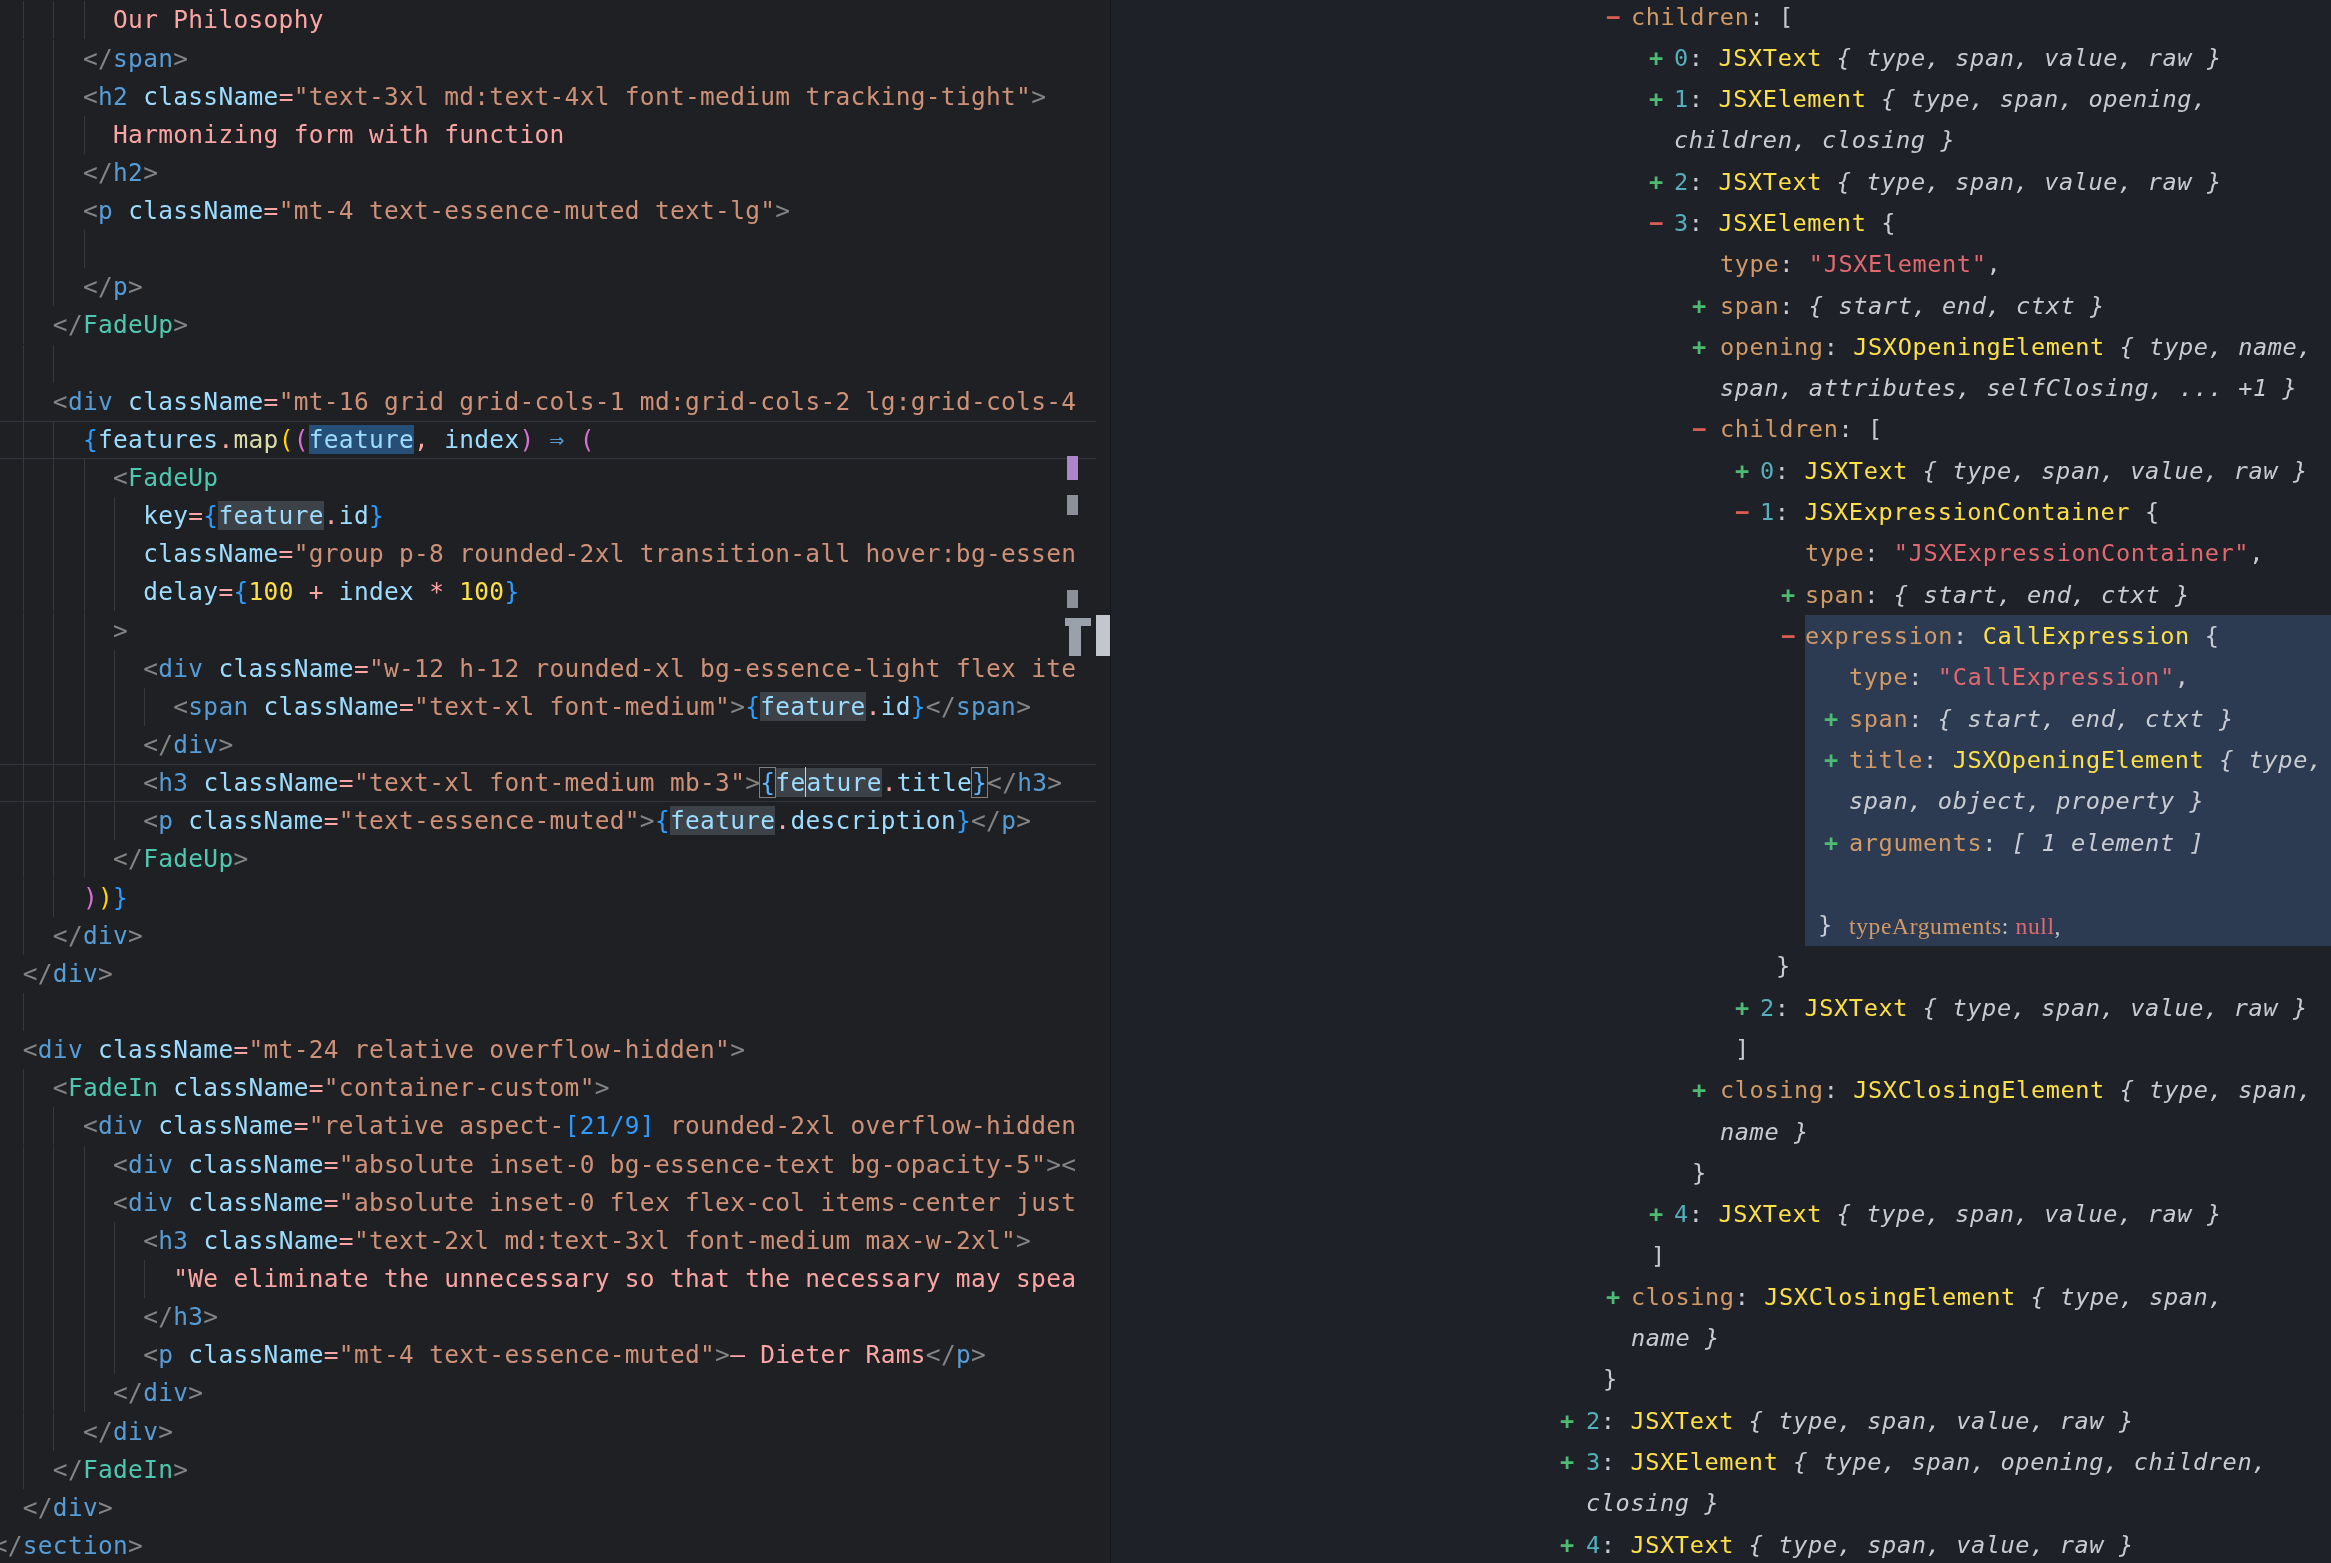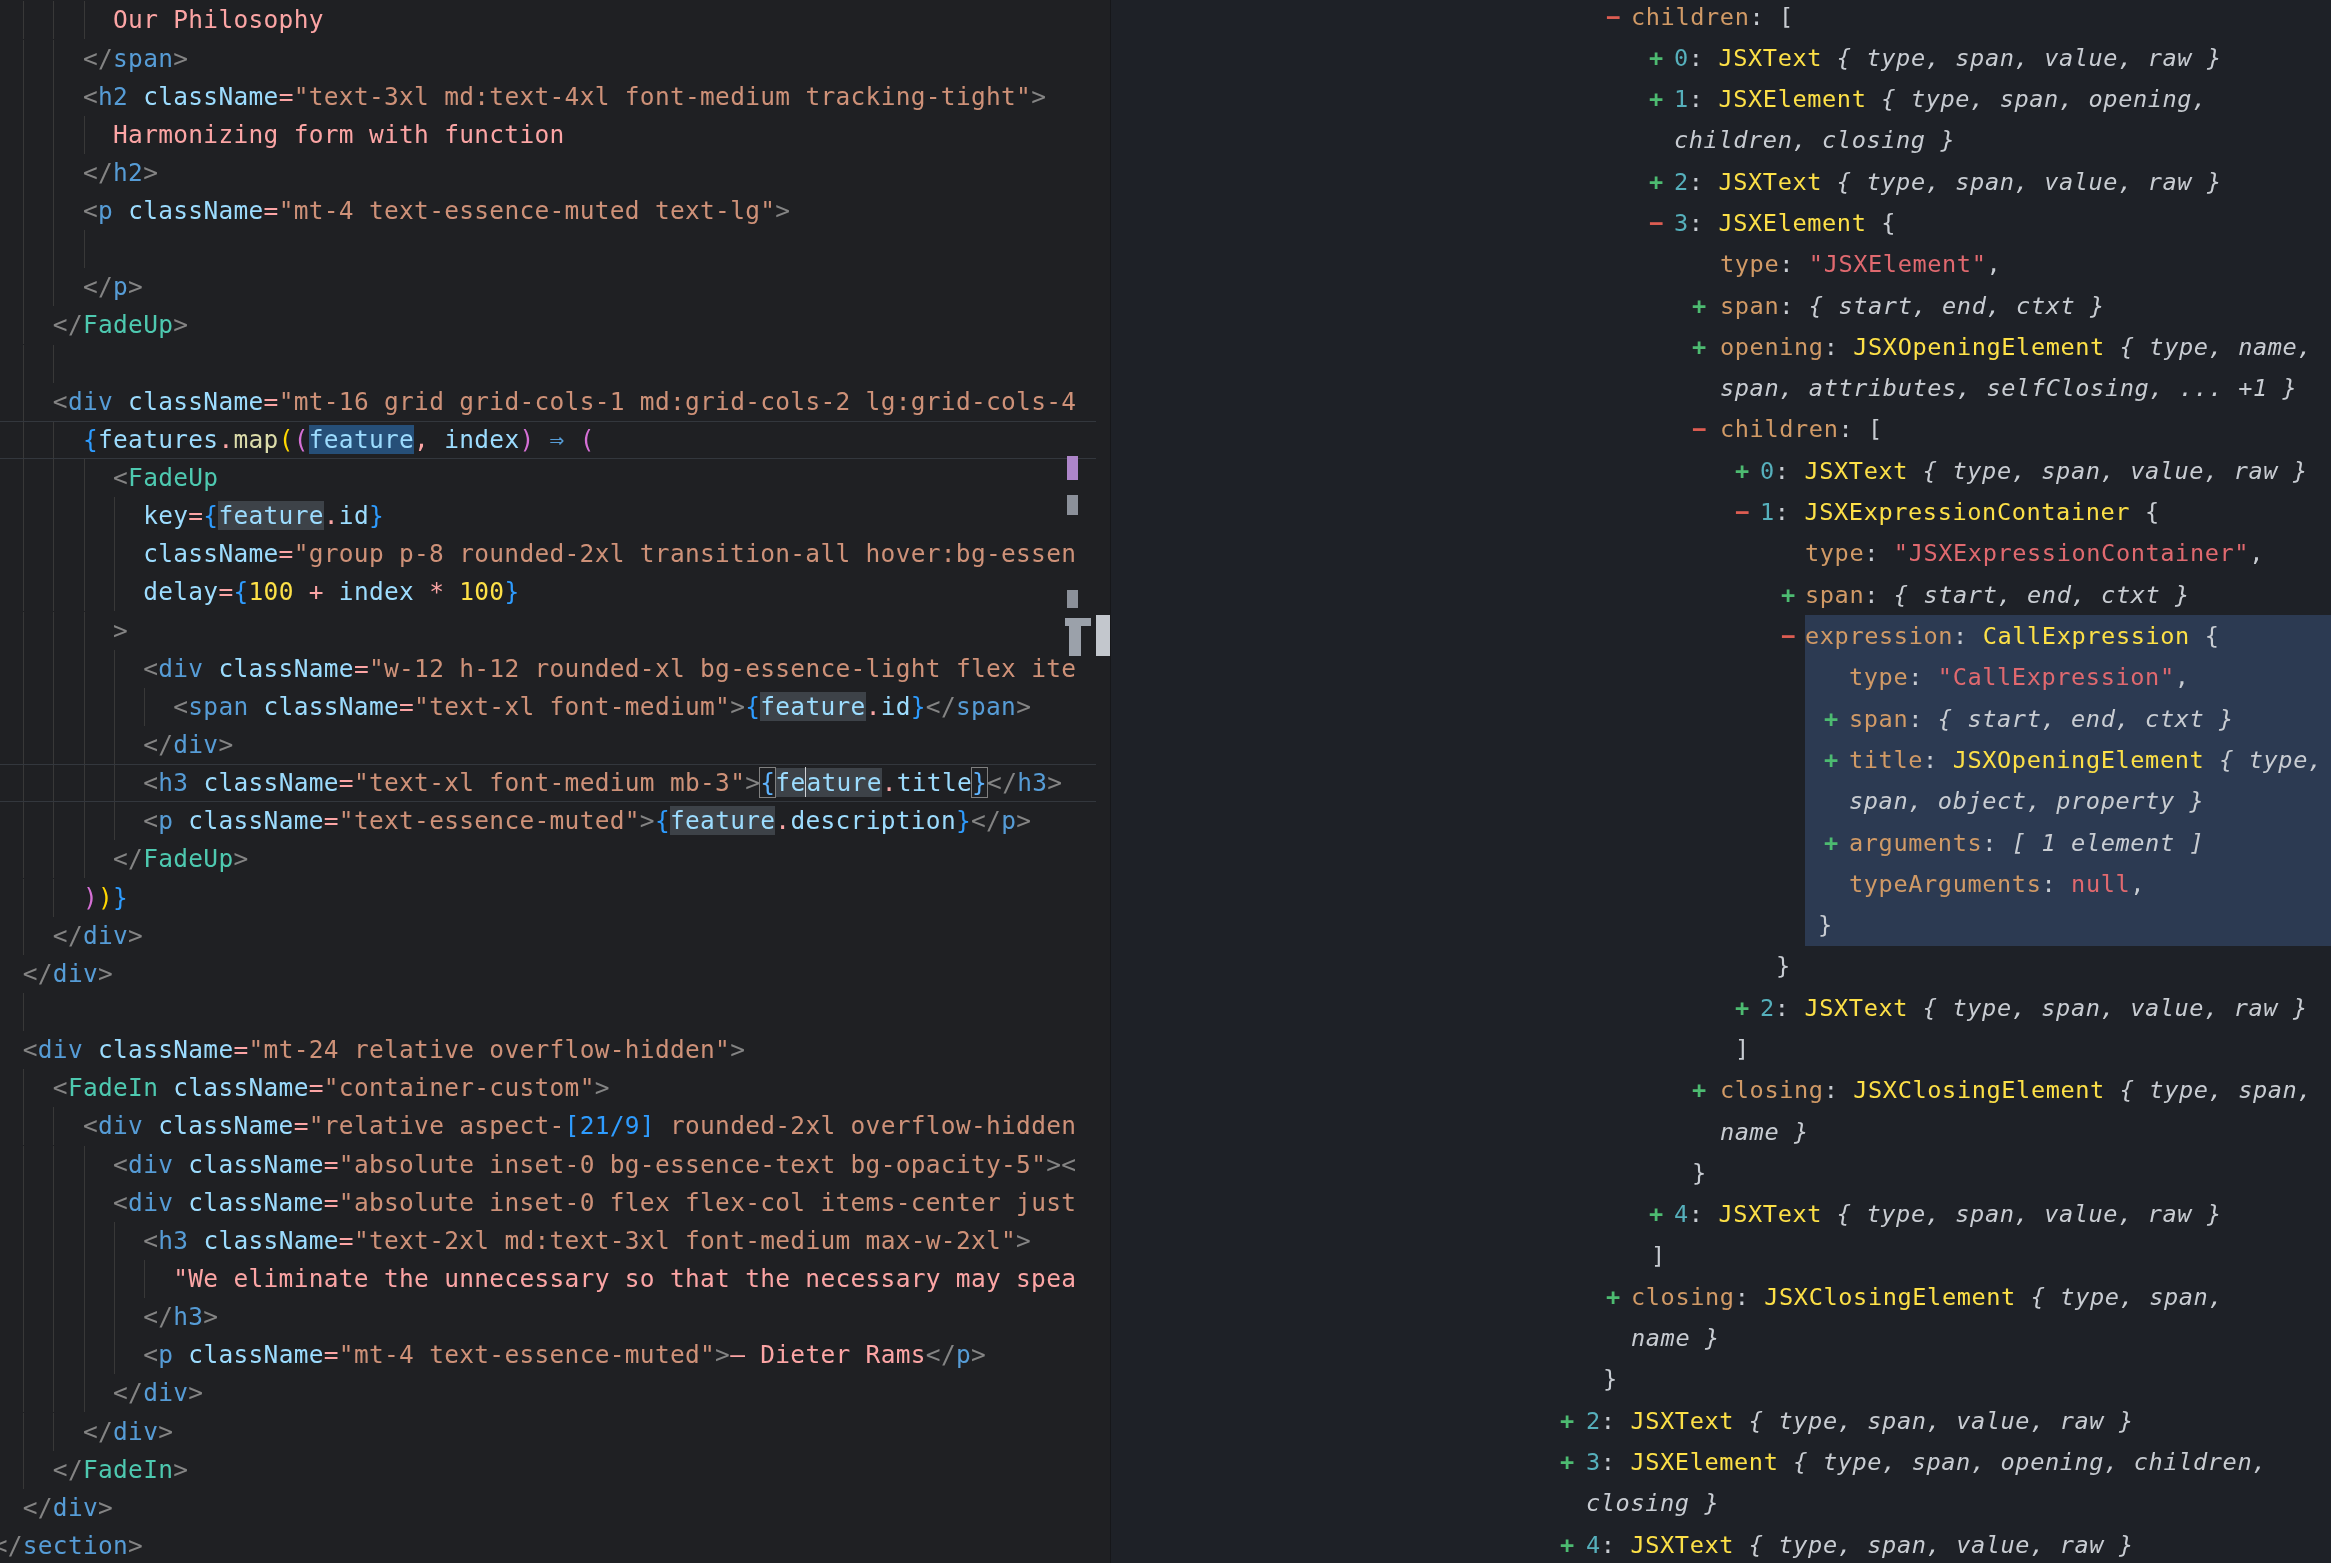--- a/index.html
+++ b/index.html
@@ -99,21 +99,21 @@
         <div class="ast-row" style="top: 450px;"><span class="ast-mk mkp" style="left: 624px;">+</span><span class="ast-tx" style="left: 649px;"><span class="ix">0</span><span class="pp">: </span><span class="tn">JSXText</span><span class="pv"> { type, span, value, raw }</span></span></div>
         <div class="ast-row" style="top: 491px;"><span class="ast-mk mkm" style="left: 624px;">−</span><span class="ast-tx" style="left: 649px;"><span class="ix">1</span><span class="pp">: </span><span class="tn">JSXExpressionContainer</span><span class="pp"> {</span></span></div>
         <div class="ast-row" style="top: 532px;"><span class="ast-tx" style="left: 694px;"><span class="k">type</span><span class="pp">: </span><span class="s">"JSXExpressionContainer"</span><span class="pp">,</span></span></div>
         <div class="ast-row" style="top: 574px;"><span class="ast-mk mkp" style="left: 670px;">+</span><span class="ast-tx" style="left: 694px;"><span class="k">span</span><span class="pp">: </span><span class="pv">{ start, end, ctxt }</span></span></div>
         <div class="ast-row" style="top: 615px;"><span class="ast-mk mkm" style="left: 670px;">−</span><span class="ast-tx" style="left: 694px;"><span class="k">expression</span><span class="pp">: </span><span class="tn">CallExpression</span><span class="pp"> {</span></span></div>
         <div class="ast-row" style="top: 656px;"><span class="ast-tx" style="left: 738px;"><span class="k">type</span><span class="pp">: </span><span class="s">"CallExpression"</span><span class="pp">,</span></span></div>
         <div class="ast-row" style="top: 698px;"><span class="ast-mk mkp" style="left: 713px;">+</span><span class="ast-tx" style="left: 738px;"><span class="k">span</span><span class="pp">: </span><span class="pv">{ start, end, ctxt }</span></span></div>
         <div class="ast-row" style="top: 739px;"><span class="ast-mk mkp" style="left: 713px;">+</span><span class="ast-tx" style="left: 738px;"><span class="k">title</span><span class="pp">: </span><span class="tn">JSXOpeningElement</span><span class="pv"> { type,</span></span></div>
         <div class="ast-row" style="top: 780px;"><span class="ast-tx" style="left: 738px;"><span class="pv">span, object, property }</span></span></div>
         <div class="ast-row" style="top: 822px;"><span class="ast-mk mkp" style="left: 713px;">+</span><span class="ast-tx" style="left: 738px;"><span class="k">arguments</span><span class="pp">: </span><span class="pv">[ 1 element ]</span></span></div>
-        <div class="ast-row" style="top: 863px;"><span class="ast-tx" style="left: 738px;"><span class="k">typeArguments</span><span class="pp">: </span><span class="nu">null</span><span class="pp">,</span></span></div>
+        <div class="ast-row" style="top: 905px; font-family: Liberation Serif, serif;"><span class="ast-tx" style="left: 738px;"><span class="k">typeArguments</span><span class="pp">: </span><span class="nu">null</span><span class="pp">,</span></span></div>
         <div class="ast-row" style="top: 904px;"><span class="ast-tx" style="left: 707px;"><span class="pp">}</span></span></div>
         <div class="ast-row" style="top: 945px;"><span class="ast-tx" style="left: 665px;"><span class="pp">}</span></span></div>
         <div class="ast-row" style="top: 987px;"><span class="ast-mk mkp" style="left: 624px;">+</span><span class="ast-tx" style="left: 649px;"><span class="ix">2</span><span class="pp">: </span><span class="tn">JSXText</span><span class="pv"> { type, span, value, raw }</span></span></div>
         <div class="ast-row" style="top: 1028px;"><span class="ast-tx" style="left: 624px;"><span class="pp">]</span></span></div>
         <div class="ast-row" style="top: 1069px;"><span class="ast-mk mkp" style="left: 581px;">+</span><span class="ast-tx" style="left: 609px;"><span class="k">closing</span><span class="pp">: </span><span class="tn">JSXClosingElement</span><span class="pv"> { type, span,</span></span></div>
         <div class="ast-row" style="top: 1111px;"><span class="ast-tx" style="left: 609px;"><span class="pv">name }</span></span></div>
         <div class="ast-row" style="top: 1152px;"><span class="ast-tx" style="left: 581px;"><span class="pp">}</span></span></div>
         <div class="ast-row" style="top: 1193px;"><span class="ast-mk mkp" style="left: 538px;">+</span><span class="ast-tx" style="left: 563px;"><span class="ix">4</span><span class="pp">: </span><span class="tn">JSXText</span><span class="pv"> { type, span, value, raw }</span></span></div>
         <div class="ast-row" style="top: 1235px;"><span class="ast-tx" style="left: 540px;"><span class="pp">]</span></span></div>
         <div class="ast-row" style="top: 1276px;"><span class="ast-mk mkp" style="left: 495px;">+</span><span class="ast-tx" style="left: 520px;"><span class="k">closing</span><span class="pp">: </span><span class="tn">JSXClosingElement</span><span class="pv"> { type, span,</span></span></div>

